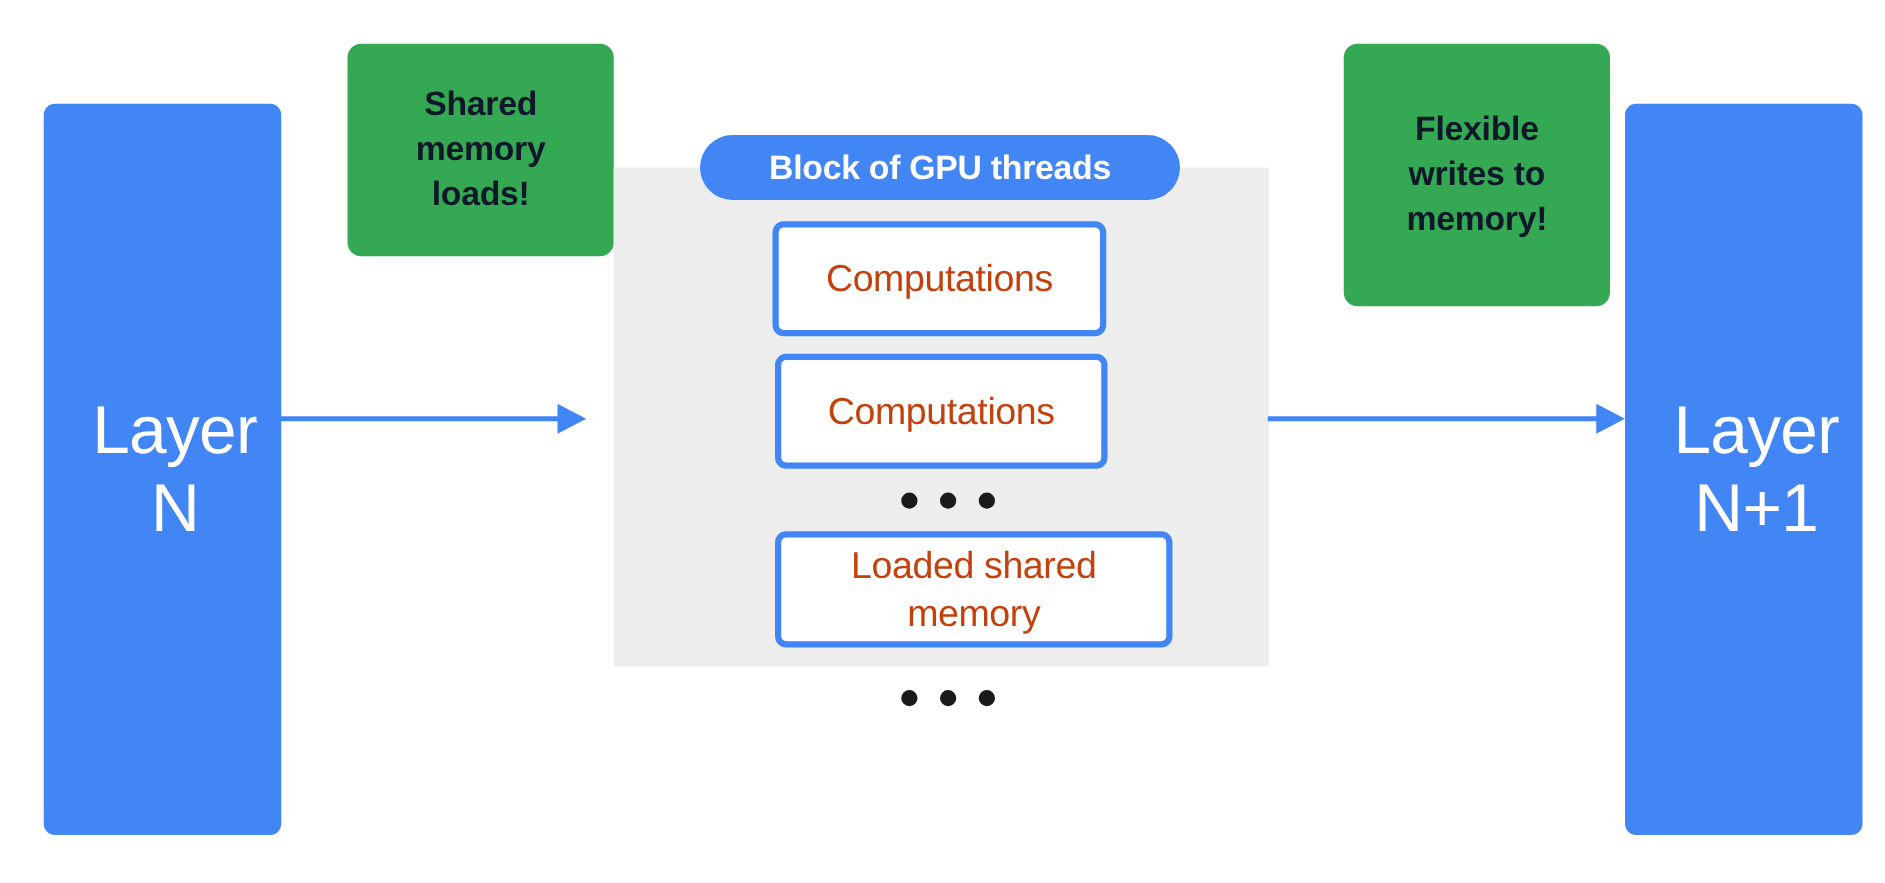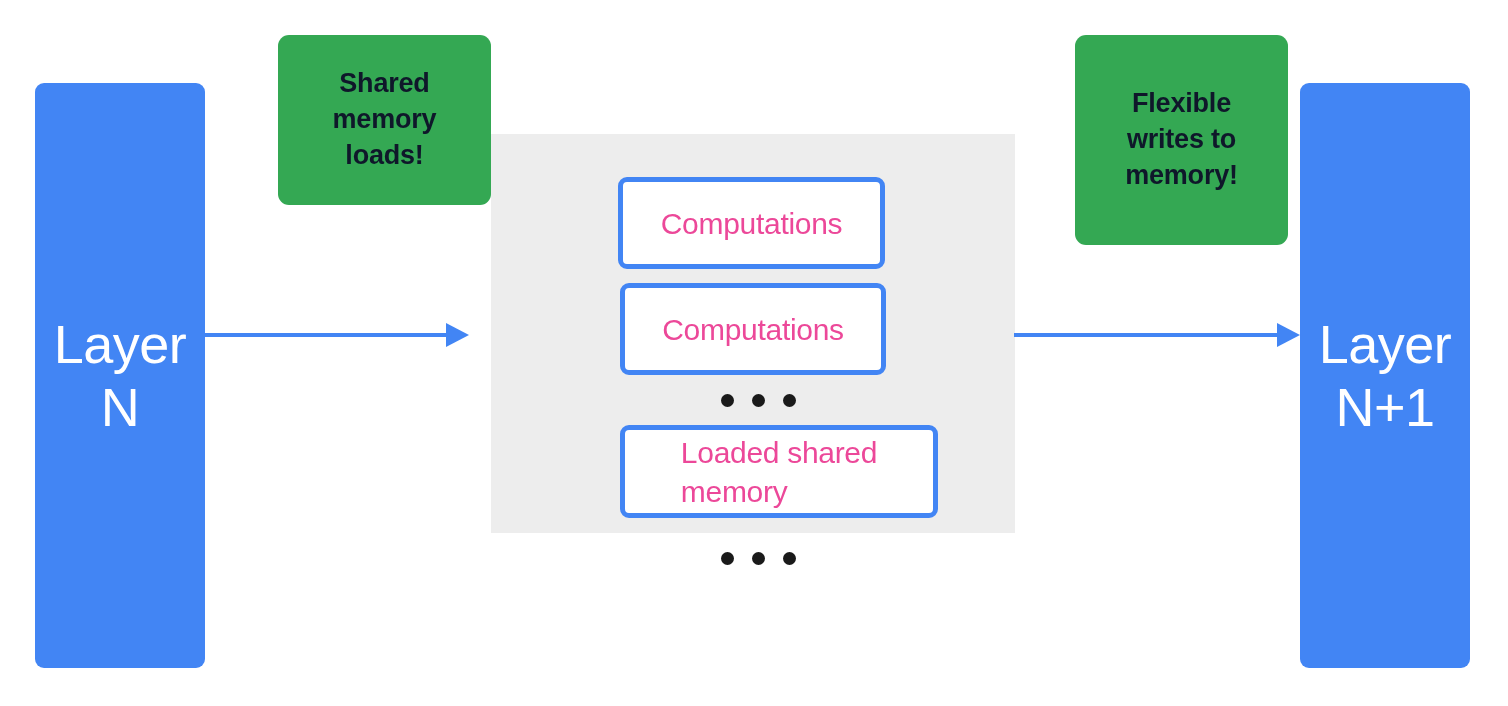--- a/index.html
+++ b/index.html
@@ -27,20 +27,21 @@
     display: flex;
     align-items: center;
     justify-content: center;
     color: #ffffff;
     font-size: 54px;
     line-height: 1.15;
     font-weight: 400;
     text-align: center;
     white-space: pre-line;
     letter-spacing: -0.5px;
+    padding-left: 20px;
   }
   #layer-n   { left: 35px;   top: 83px; width: 170px; height: 585px; }
   #layer-np1 { left: 1300px; top: 83px; width: 170px; height: 585px; }
 
   
   .green-card {
     position: absolute;
     background: #34a853;
     border-radius: 11px;
     display: flex;
@@ -93,24 +94,24 @@
   
   .thread-box {
     position: absolute;
     background: #ffffff;
     border: 5px solid #4285f4;
     border-radius: 9px;
     box-sizing: border-box;
     display: flex;
     align-items: center;
     justify-content: center;
-    color: #ec4899;
+    color: #c2410c;
     font-size: 30px;
     line-height: 1.3;
-    text-align: left;
+    text-align: center;
     white-space: pre-line;
     letter-spacing: -0.3px;
     z-index: 3;
   }
   #thread-box-0 { left: 618px; top: 177px; width: 267px; height: 92px; }
   #thread-box-1 { left: 620px; top: 283px; width: 266px; height: 92px; }
   #thread-box-2 { left: 620px; top: 425px; width: 318px; height: 93px; }
 
   
   .dots {
@@ -173,20 +174,21 @@
   <div class="arrow" id="arrow-left">
     <svg width="264" height="30" viewBox="0 0 264 30" xmlns="http://www.w3.org/2000/svg">
       <line x1="0" y1="15" x2="243" y2="15" stroke="#4285f4" stroke-width="4"></line>
       <polygon points="241,3 264,15 241,27" fill="#4285f4"></polygon>
     </svg>
   </div>
 
   <div id="gpu-region"></div>
 
 
+  <div class="pill" id="pill-gpu-block">Block of GPU threads</div>
 
   <div class="thread-box" id="thread-box-0">Computations</div>
 
   <div class="thread-box" id="thread-box-1">Computations</div>
 
   <div class="dots" id="dots-inner">
     <span></span>
     <span></span>
     <span></span>
   </div>

